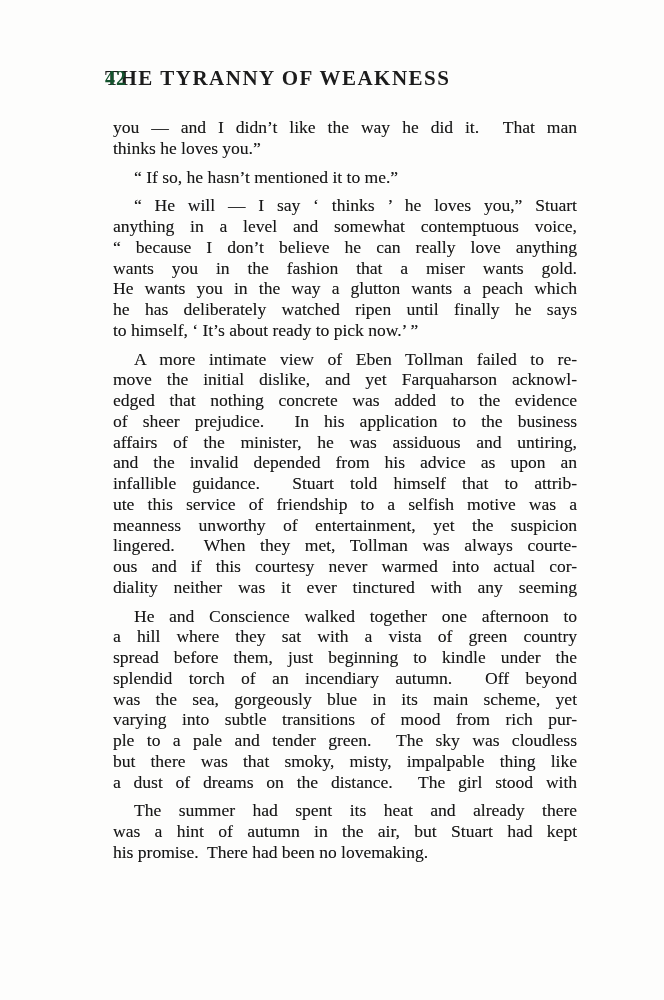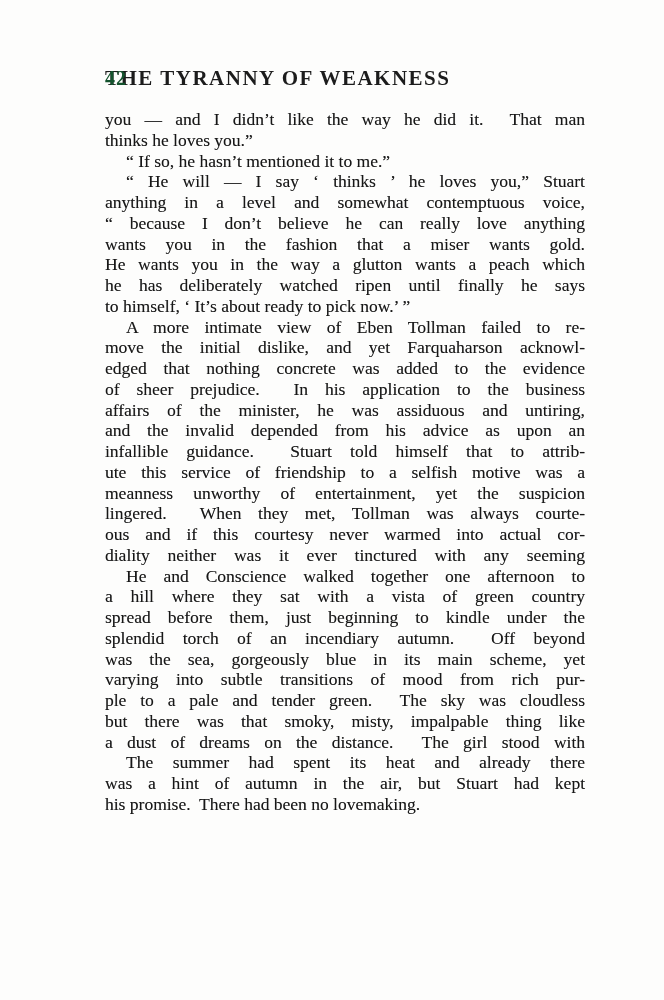--- a/index.html
+++ b/index.html
@@ -46,21 +46,21 @@
     position: absolute;
     left: 105px;
     top: 109px;
     width: 480px;
     font-size: 17.5px;
     line-height: 20.75px;
     color: #171717;
     text-shadow: 0.15px 0 0 rgba(23,23,23,0.4);
   }
   .para {
-    margin: 0;
+    margin: 8px;
   }
   .line {
     white-space: pre-wrap;
     text-align: justify;
     text-align-last: justify;
   }
   .line.last {
     text-align-last: left;
   }
   .line.indent {

